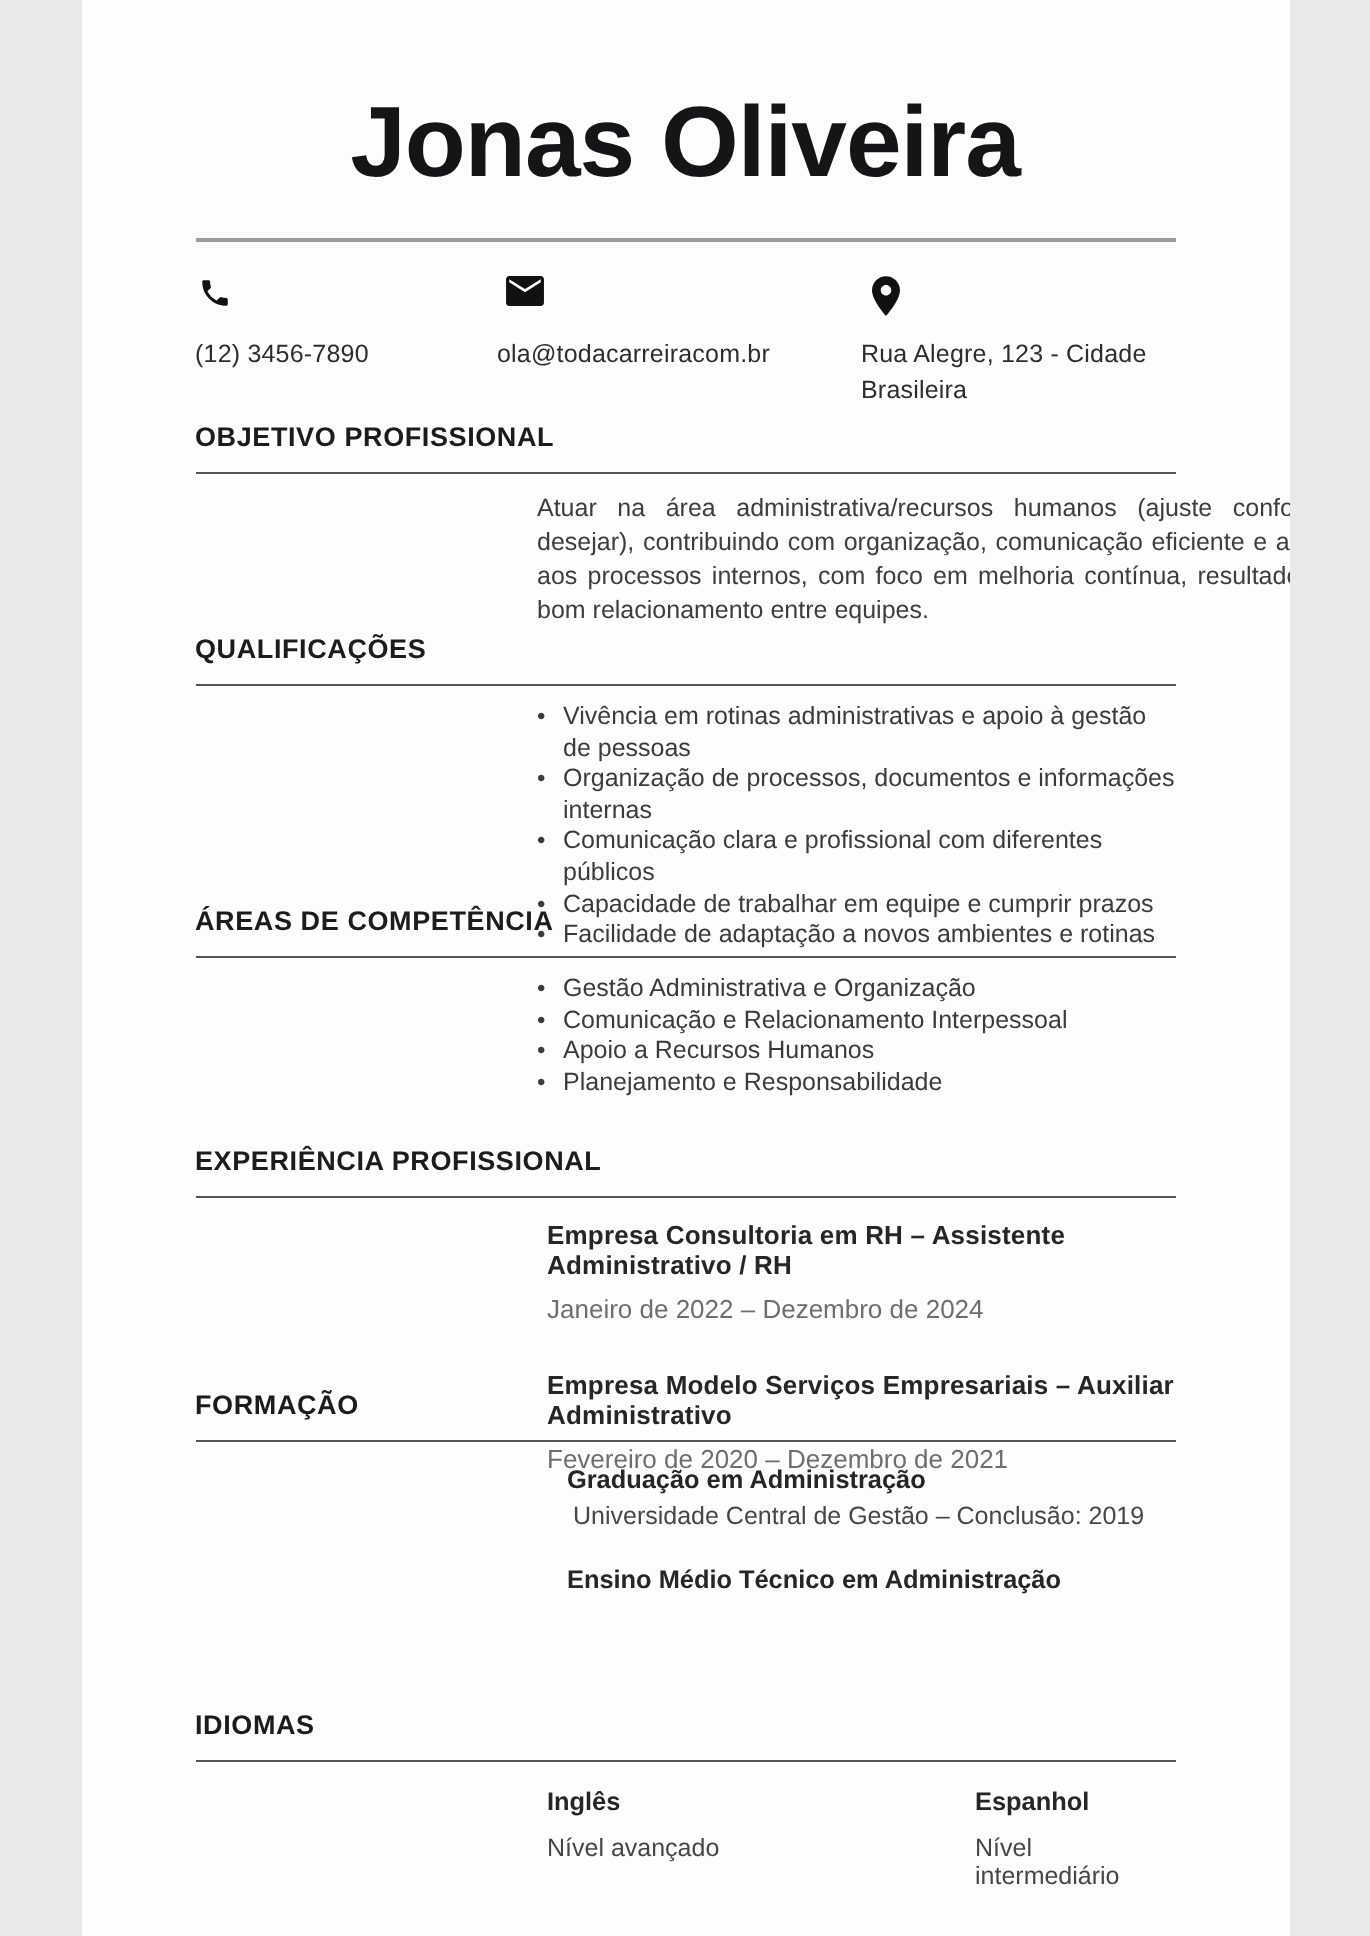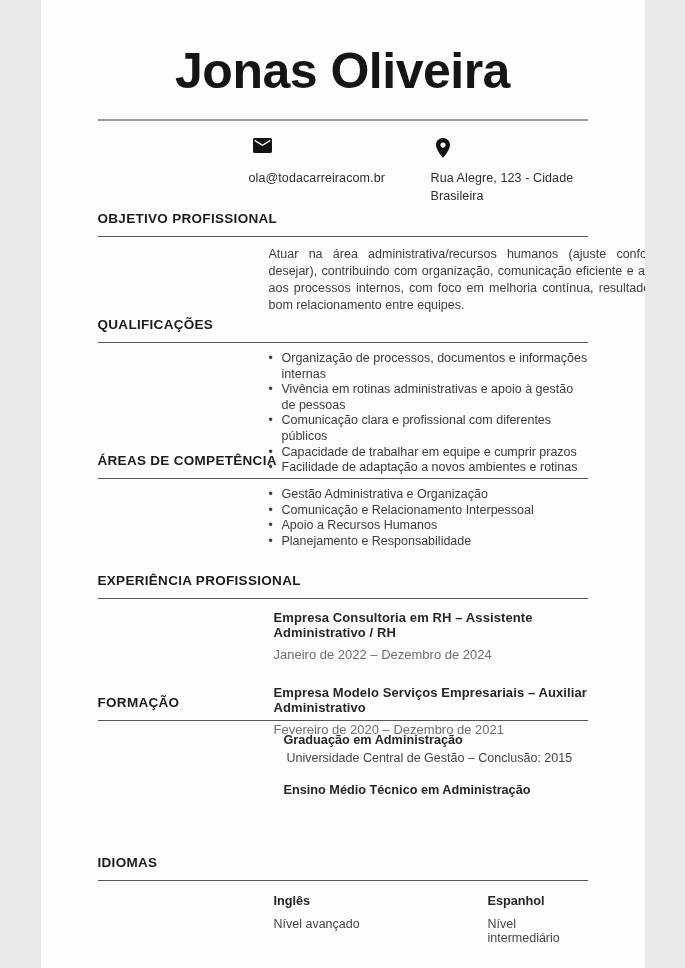--- a/index.html
+++ b/index.html
@@ -83,20 +83,28 @@
 </style>
 </head>
 <body>
 
 <div class="page">
 
   <div class="name-title">Jonas Oliveira</div>
   <div class="top-divider"></div>
 
   <div class="contact">
+    <div class="contact-col col-phone">
+      <span class="cicon">
+        <svg width="17" height="17" viewBox="0 0 24 24" fill="#111">
+          <path d="M6.62 10.79c1.44 2.83 3.76 5.14 6.59 6.59l2.2-2.21c.27-.27.67-.36 1.02-.24 1.12.37 2.33.57 3.57.57.55 0 1 .45 1 1V20c0 .55-.45 1-1 1-9.39 0-17-7.61-17-17 0-.55.45-1 1-1h3.5c.55 0 1 .45 1 1 0 1.25.2 2.45.57 3.57.11.35.03.74-.25 1.02l-2.2 2.2z"></path>
+        </svg>
+      </span>
+      <span class="ctext">(12) 3456-7890</span>
+    </div>
     <div class="contact-col col-email">
       <span class="cicon">
         <svg width="19" height="15" viewBox="0 0 24 19" fill="#111">
           <path d="M22 0H2C.9 0 0 .9 0 2v15c0 1.1.9 2 2 2h20c1.1 0 2-.9 2-2V2c0-1.1-.9-2-2-2zm0 4l-10 6.25L2 4V2l10 6.25L22 2v2z"></path>
         </svg>
       </span>
       <span class="ctext">ola@todacarreiracom.br</span>
     </div>
     <div class="contact-col col-addr">
       <span class="cicon">
@@ -111,22 +119,22 @@
   <div class="section sec-objective">
     <div class="section-heading">OBJETIVO PROFISSIONAL</div>
     <div class="section-rule"></div>
     <p class="objective-text">Atuar na área administrativa/recursos humanos (ajuste conforme desejar), contribuindo com organização, comunicação eficiente e apoio aos processos internos, com foco em melhoria contínua, resultados e bom relacionamento entre equipes.</p>
   </div>
 
   <div class="section sec-qualifications">
     <div class="section-heading">QUALIFICAÇÕES</div>
     <div class="section-rule"></div>
     <ul class="bullet-list">
+      <li>Vivência em rotinas administrativas e apoio à gestão de pessoas</li>
       <li>Organização de processos, documentos e informações internas</li>
-      <li>Vivência em rotinas administrativas e apoio à gestão de pessoas</li>
       <li>Comunicação clara e profissional com diferentes públicos</li>
       <li>Capacidade de trabalhar em equipe e cumprir prazos</li>
       <li>Facilidade de adaptação a novos ambientes e rotinas</li>
     </ul>
   </div>
 
   <div class="section sec-competencies">
     <div class="section-heading">ÁREAS DE COMPETÊNCIA</div>
     <div class="section-rule"></div>
     <ul class="bullet-list">
@@ -148,21 +156,21 @@
       <div class="job-title">Empresa Modelo Serviços Empresariais – Auxiliar Administrativo</div>
       <div class="job-period">Fevereiro de 2020 – Dezembro de 2021</div>
     </div>
   </div>
 
   <div class="section sec-education">
     <div class="section-heading">FORMAÇÃO</div>
     <div class="section-rule"></div>
     <div class="edu-entry first">
       <div class="edu-title">Graduação em Administração</div>
-      <div class="edu-detail">Universidade Central de Gestão – Conclusão: 2015</div>
+      <div class="edu-detail">Universidade Central de Gestão – Conclusão: 2019</div>
     </div>
     <div class="edu-entry second">
       <div class="edu-title">Ensino Médio Técnico em Administração</div>
     </div>
   </div>
 
   <div class="section sec-languages">
     <div class="section-heading">IDIOMAS</div>
     <div class="section-rule"></div>
     <div class="lang-row">

